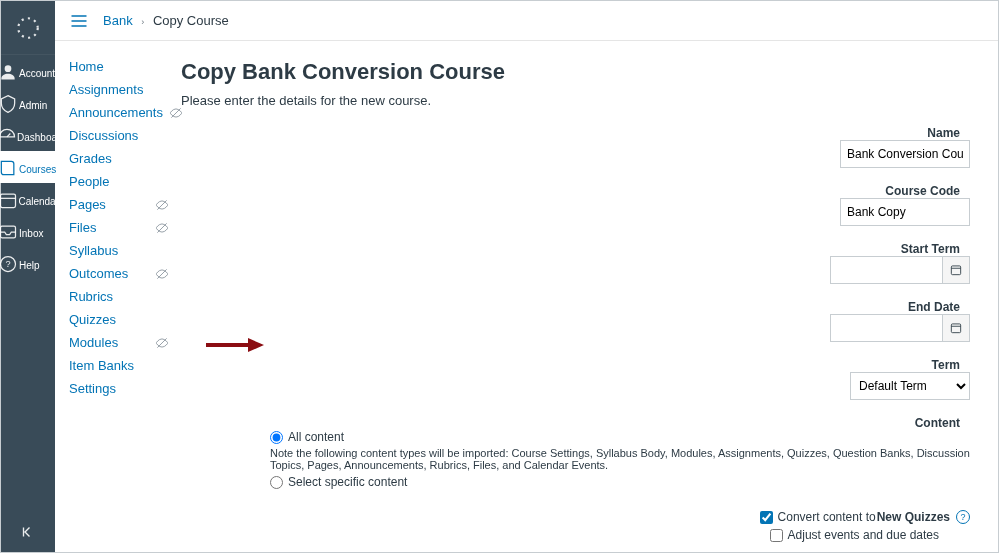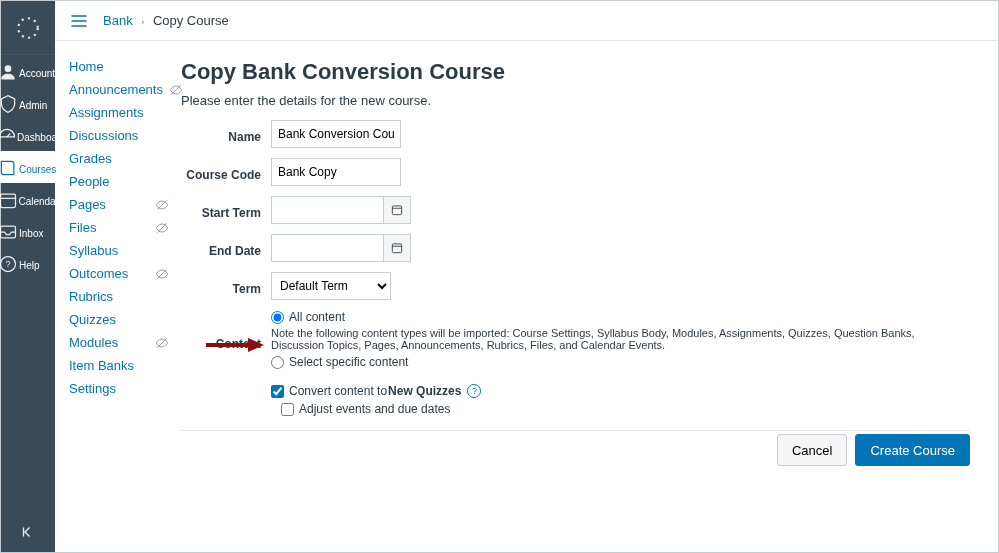--- a/index.html
+++ b/index.html
@@ -28,21 +28,21 @@
 
 .content-row { flex: 1; display: flex; overflow: hidden; }
 .course-nav { width: 120px; padding: 14px 6px 14px 14px; }
 .course-nav .c-item { display: flex; align-items:center; justify-content:space-between; font-size: 13px; color:#0374b5; padding: 4px 0; cursor:pointer; }
 .course-nav .c-item .hidden-ico { color:#8a959e; font-size:12px; margin-left:6px; display:flex; }
 .course-nav .c-item .hidden-ico svg { width:14px; height:14px; fill:#8a959e; }
 
 .main-content { flex: 1; padding: 18px 28px 0 6px; position: relative; }
 h1.page-title { font-size: 22px; font-weight: 700; margin-bottom: 8px; }
 .subtitle { font-size: 13px; color: #2d3b45; margin-bottom: 12px; }
-.form-row { display: flex; align-items: center; margin-bottom: 10px; }
+.form-row { display: flex; align-items: flex-end; margin-bottom: 10px; flex-direction: column; }
 .form-row .lbl { width: 90px; text-align: right; font-size: 12px; font-weight: 600; padding-top: 6px; padding-right: 10px; }
 .form-row .ctrl { flex: 0 0 auto; }
 input.text-in { height: 28px; border: 1px solid #c7cdd1; padding: 0 6px; font-size: 12px; width: 130px; }
 input.text-in.wide-name { width: 130px; }
 .date-group { display:flex; }
 .date-group input { width: 112px; border-right: none; }
 .date-btn { width: 28px; height: 28px; border: 1px solid #c7cdd1; background:#f5f5f5; display:flex; align-items:center; justify-content:center; cursor:pointer;}
 .date-btn svg { width:14px; height:14px; fill:#2d3b45; }
 select.term-sel { height: 28px; border:1px solid #c7cdd1; background:#fff; font-size:12px; width:120px; padding:0 4px; }
 .radio-row { display:flex; align-items:center; font-size:12px; margin-bottom:3px; }
@@ -151,30 +151,30 @@
       </div>
     </div>
 
     <div class="content-row">
 
       <div class="course-nav" id="course-nav">
           <div class="c-item">
             <span>Home</span>
           </div>
           <div class="c-item">
+            <span>Assignments</span>
+          </div>
+          <div class="c-item">
             <span>Announcements</span>
             <span class="hidden-ico">
               <svg viewBox="0 0 24 24">
                 <path d="M2 12s4-7 10-7 10 7 10 7-4 7-10 7S2 12 2 12z" fill="none" stroke="#8a959e" stroke-width="1.5"></path>
                 <line x1="4" y1="20" x2="20" y2="4" stroke="#8a959e" stroke-width="1.5"></line>
               </svg>
             </span>
-          </div>
-          <div class="c-item">
-            <span>Assignments</span>
           </div>
           <div class="c-item">
             <span>Discussions</span>
           </div>
           <div class="c-item">
             <span>Grades</span>
           </div>
           <div class="c-item">
             <span>People</span>
           </div>

